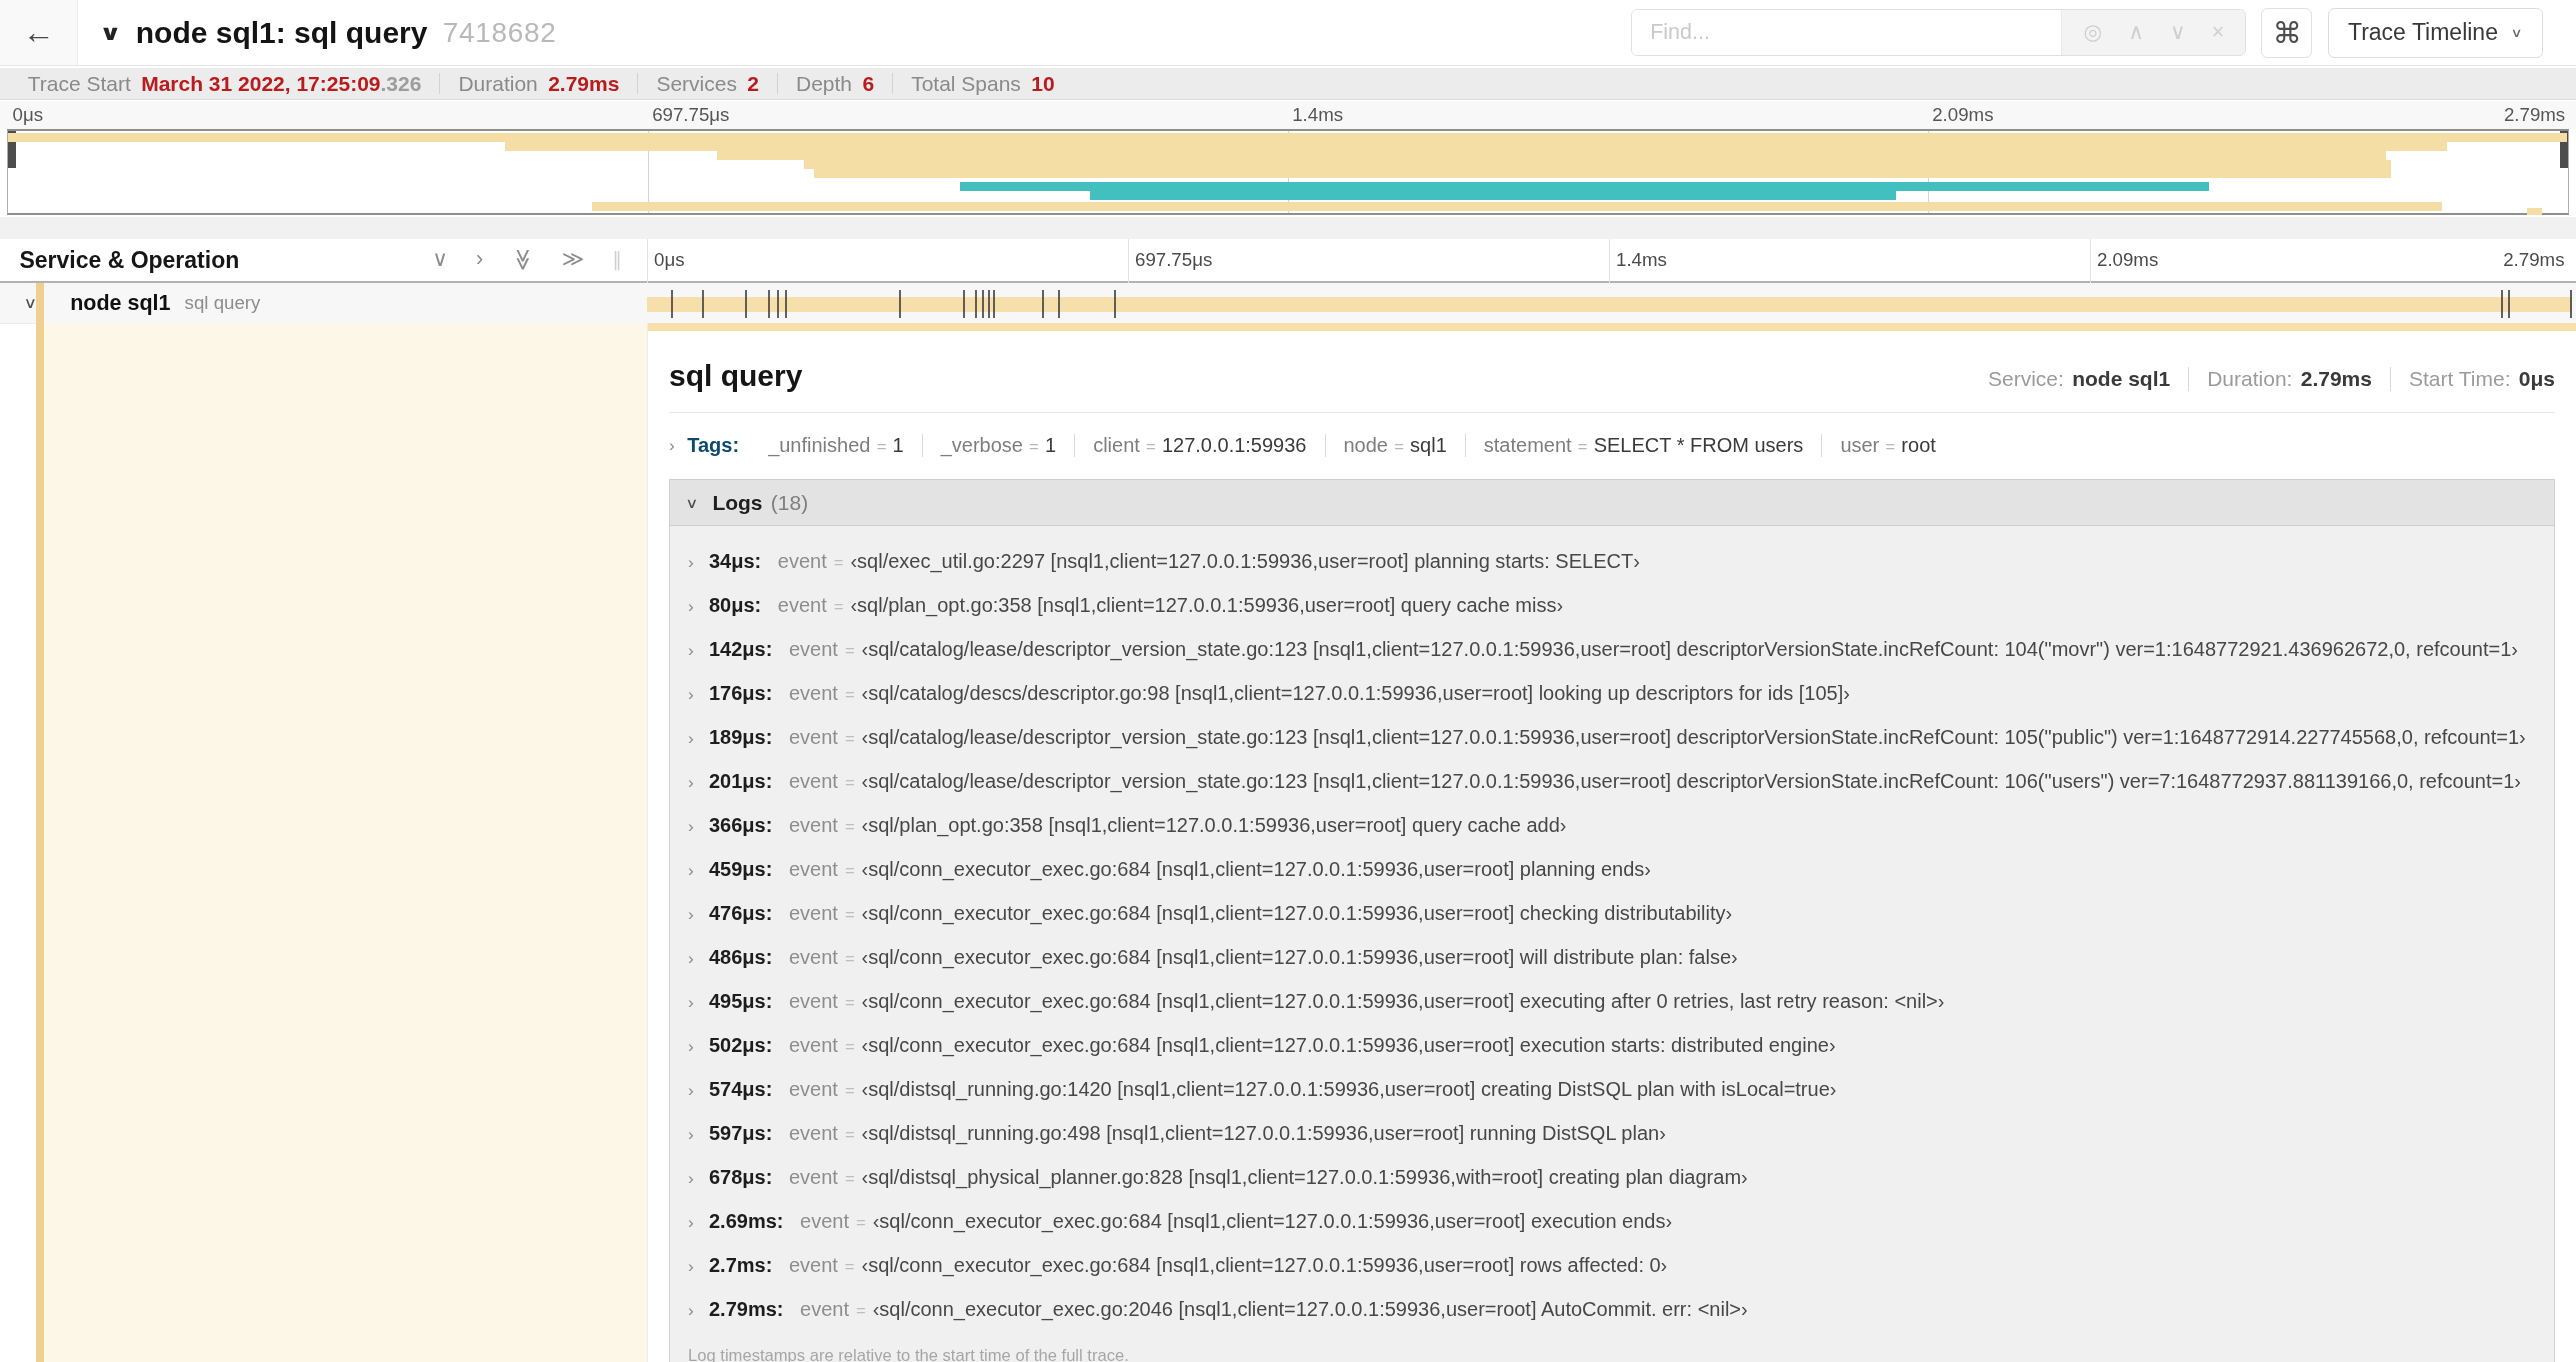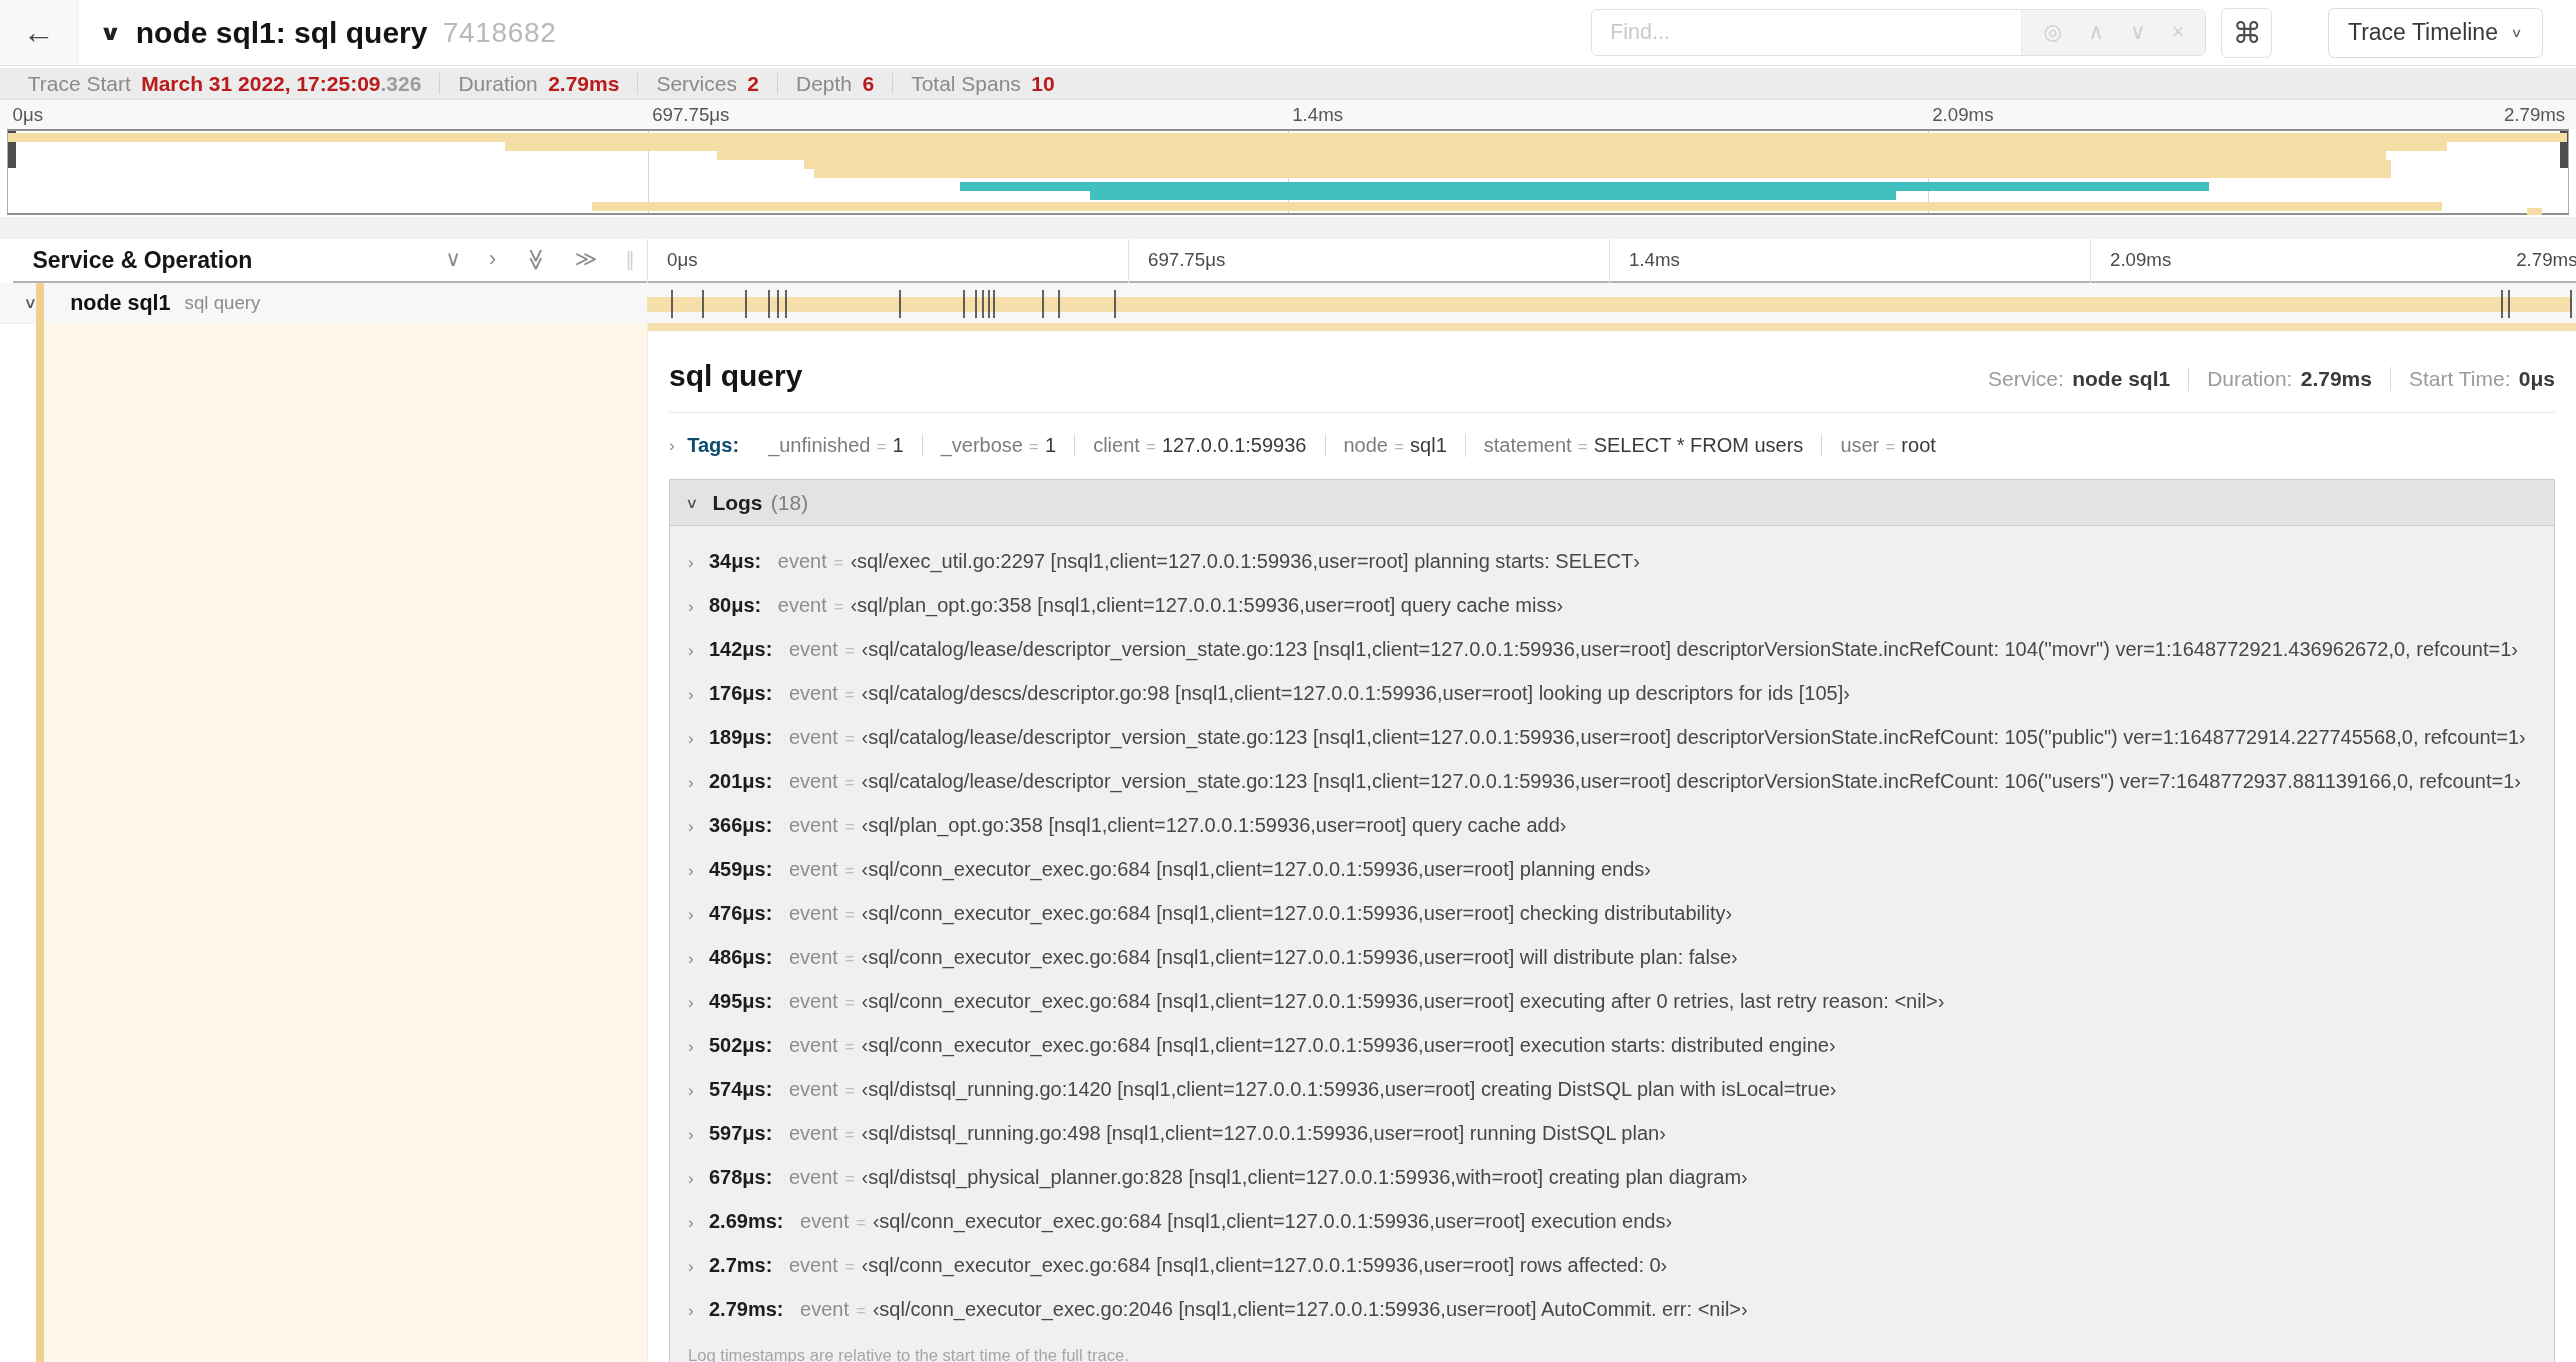--- a/index.html
+++ b/index.html
@@ -23,21 +23,21 @@
     border:1.4px solid #e0e0e0; border-radius:6.2px; overflow:hidden; background:#fff; }
   .find-input { flex:1; border:none; outline:none; font-size:21.5px; color:#444; padding:0 18px;
     font-family:inherit; background:#fff; }
   .find-input::placeholder { color:#c9c9c9; }
   .find-icons { background:#f3f3f3; display:flex; align-items:center; gap:26px; padding:0 21px;
     color:#cfcfcf; font-size:21.5px; border-left:1.4px solid #ececec; }
   .find-icons span { line-height:1; }
   .kbd-btn { width:51px; height:50px; border:1.4px solid #e0e0e0; border-radius:6.2px; background:#fff;
     display:flex; align-items:center; justify-content:center; font-size:29px; color:#4d4d4d; cursor:pointer; }
   .view-btn { height:50px; border:1.4px solid #dcdcdc; border-radius:6.2px; background:#fff;
-    display:flex; align-items:center; gap:12.5px; padding:0 19.4px; font-size:23px; color:#383838; cursor:pointer;margin-left:40px; }
+    display:flex; align-items:center; gap:12.5px; padding:0 19.4px; font-size:23px; color:#383838; cursor:pointer; }
   .view-btn .chev { font-size:16.6px; color:#666; transform:scaleY(.75); }
 
   
   .summary-bar { position:absolute; top:68px; left:0; right:0; height:32px; background:#ececec;
     border-bottom:1.4px solid #dadada; display:flex; align-items:center; padding-left:9.7px; font-size:21px; }
   .summary-item { display:flex; align-items:baseline; padding:0 18px; line-height:1; }
   .summary-item + .summary-item { border-left:1.4px solid #d2d2d2; }
   .summary-label { color:#8a8a8a; margin-right:10.4px; }
   .summary-value { color:#b91c1c; font-weight:700; }
   .summary-suffix { color:#9d9d9d; font-weight:700; }
@@ -48,21 +48,21 @@
   .mm-label.right { padding-left:0; padding-right:2.8px; transform:translateX(-100%); }
   .minimap { position:absolute; top:129px; left:7px; width:2562px; height:86px; background:#fff;
     border-top:2.1px solid #8e8e8e; border-bottom:2.1px solid #8e8e8e;
     border-left:1.4px solid #adadad; border-right:1.4px solid #adadad; cursor:col-resize; }
   .mm-grid { position:absolute; top:0; bottom:0; width:1.4px; background:#d4d4d4; }
   .mm-bar { position:absolute; height:9px; }
   .mm-handle { position:absolute; top:0; width:7.6px; height:37px; background:#4d4d4d; }
   .mm-gap { position:absolute; top:217px; left:0; right:0; height:22px; background:#f1f1f1; }
 
   
-  .cols-header { position:absolute; top:239px; left:13px; right:0; height:44px; background:#fff;
+  .cols-header { position:absolute; top:239px; left:0; right:0; height:44px; background:#fff;
     border-bottom:2.1px solid #b2b2b2; }
   .left-header { position:absolute; left:0; top:0; width:647px; height:100%; display:flex; align-items:center; }
   .left-header-title { font-size:23px; font-weight:700; color:#161616; margin-left:19.4px; }
   .left-header-icons { margin-left:auto; display:flex; align-items:center; gap:28px; padding-right:25px;
     color:#8c8c8c; font-size:21.5px; }
   .left-header-icons span { cursor:pointer; line-height:1; }
   .rot90 { display:inline-block; transform:rotate(90deg); }
   .grip-icon { color:#cfcfcf; font-size:19.4px; cursor:col-resize; }
   .ruler-label { position:absolute; top:9.7px; font-size:18.7px; color:#4a4a4a; padding-left:7px; white-space:nowrap; }
   .ruler-label.right { padding-left:0; padding-right:5.5px; transform:translateX(-100%); }

